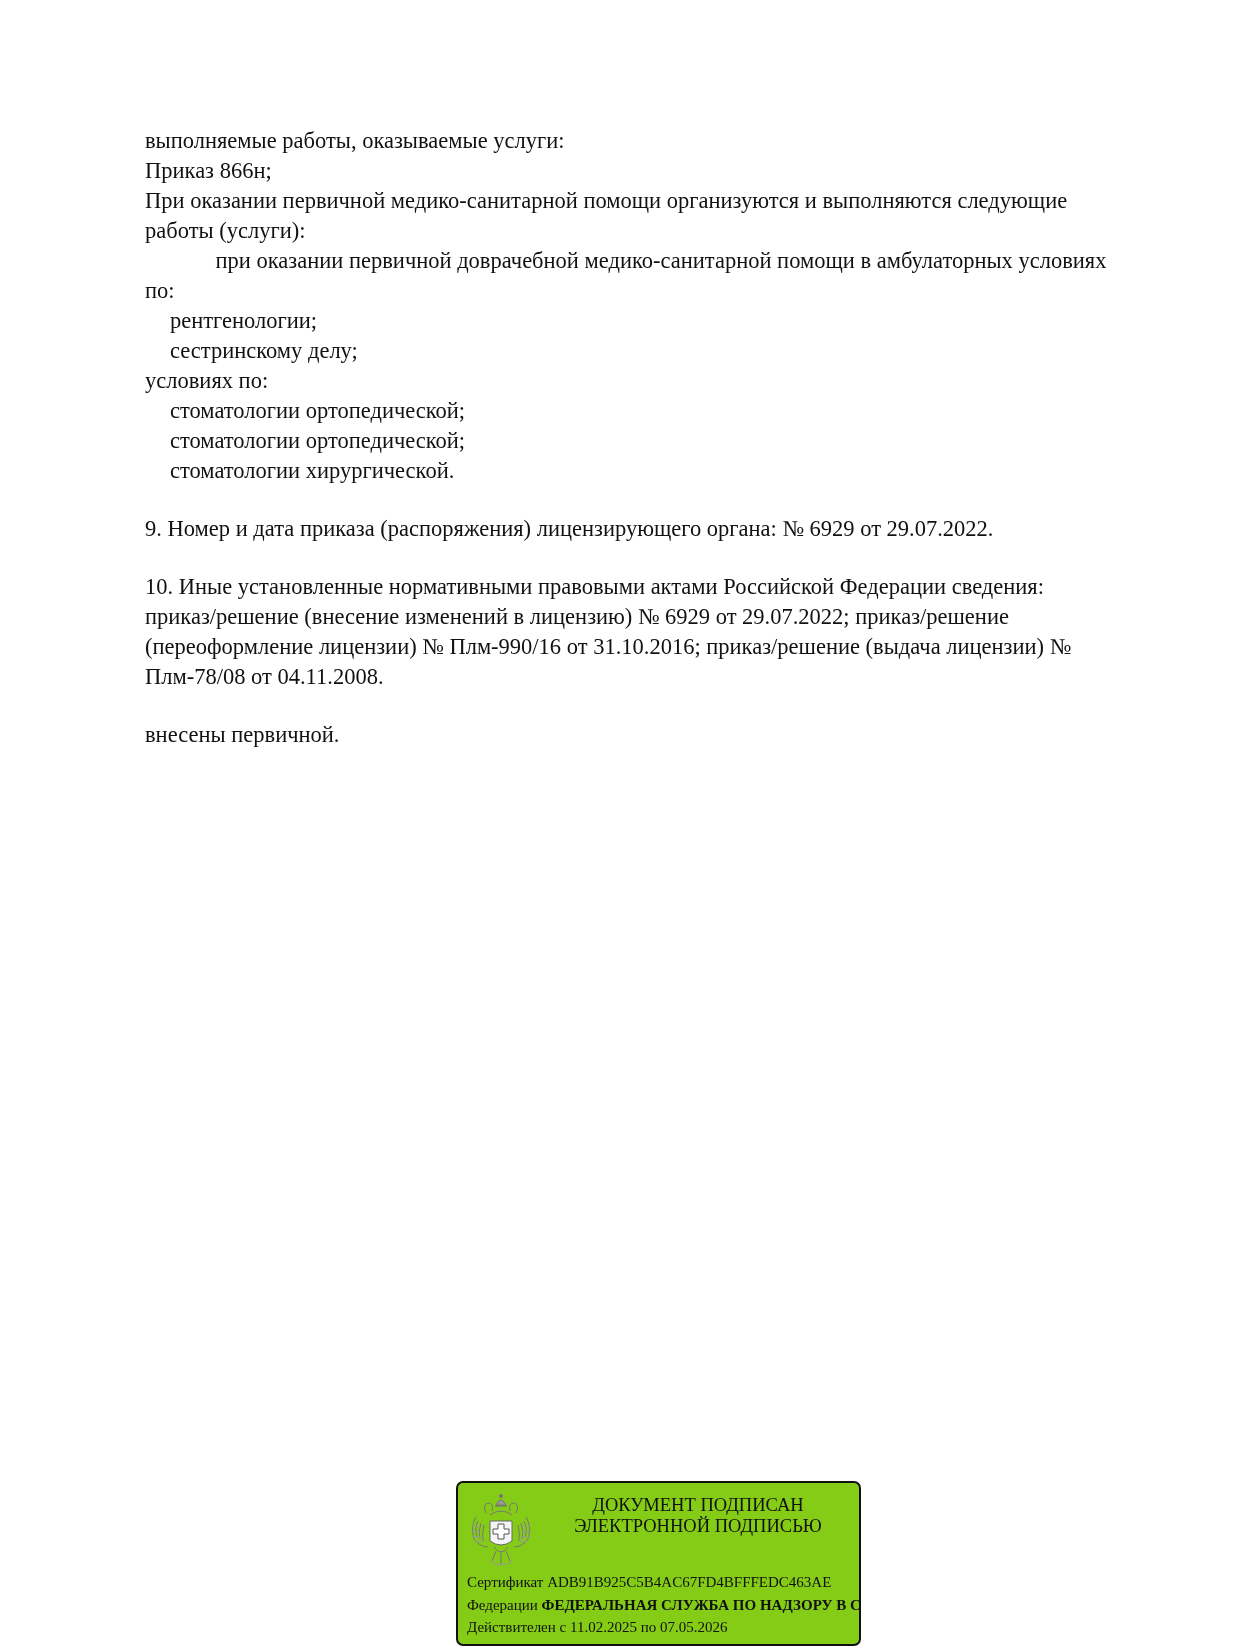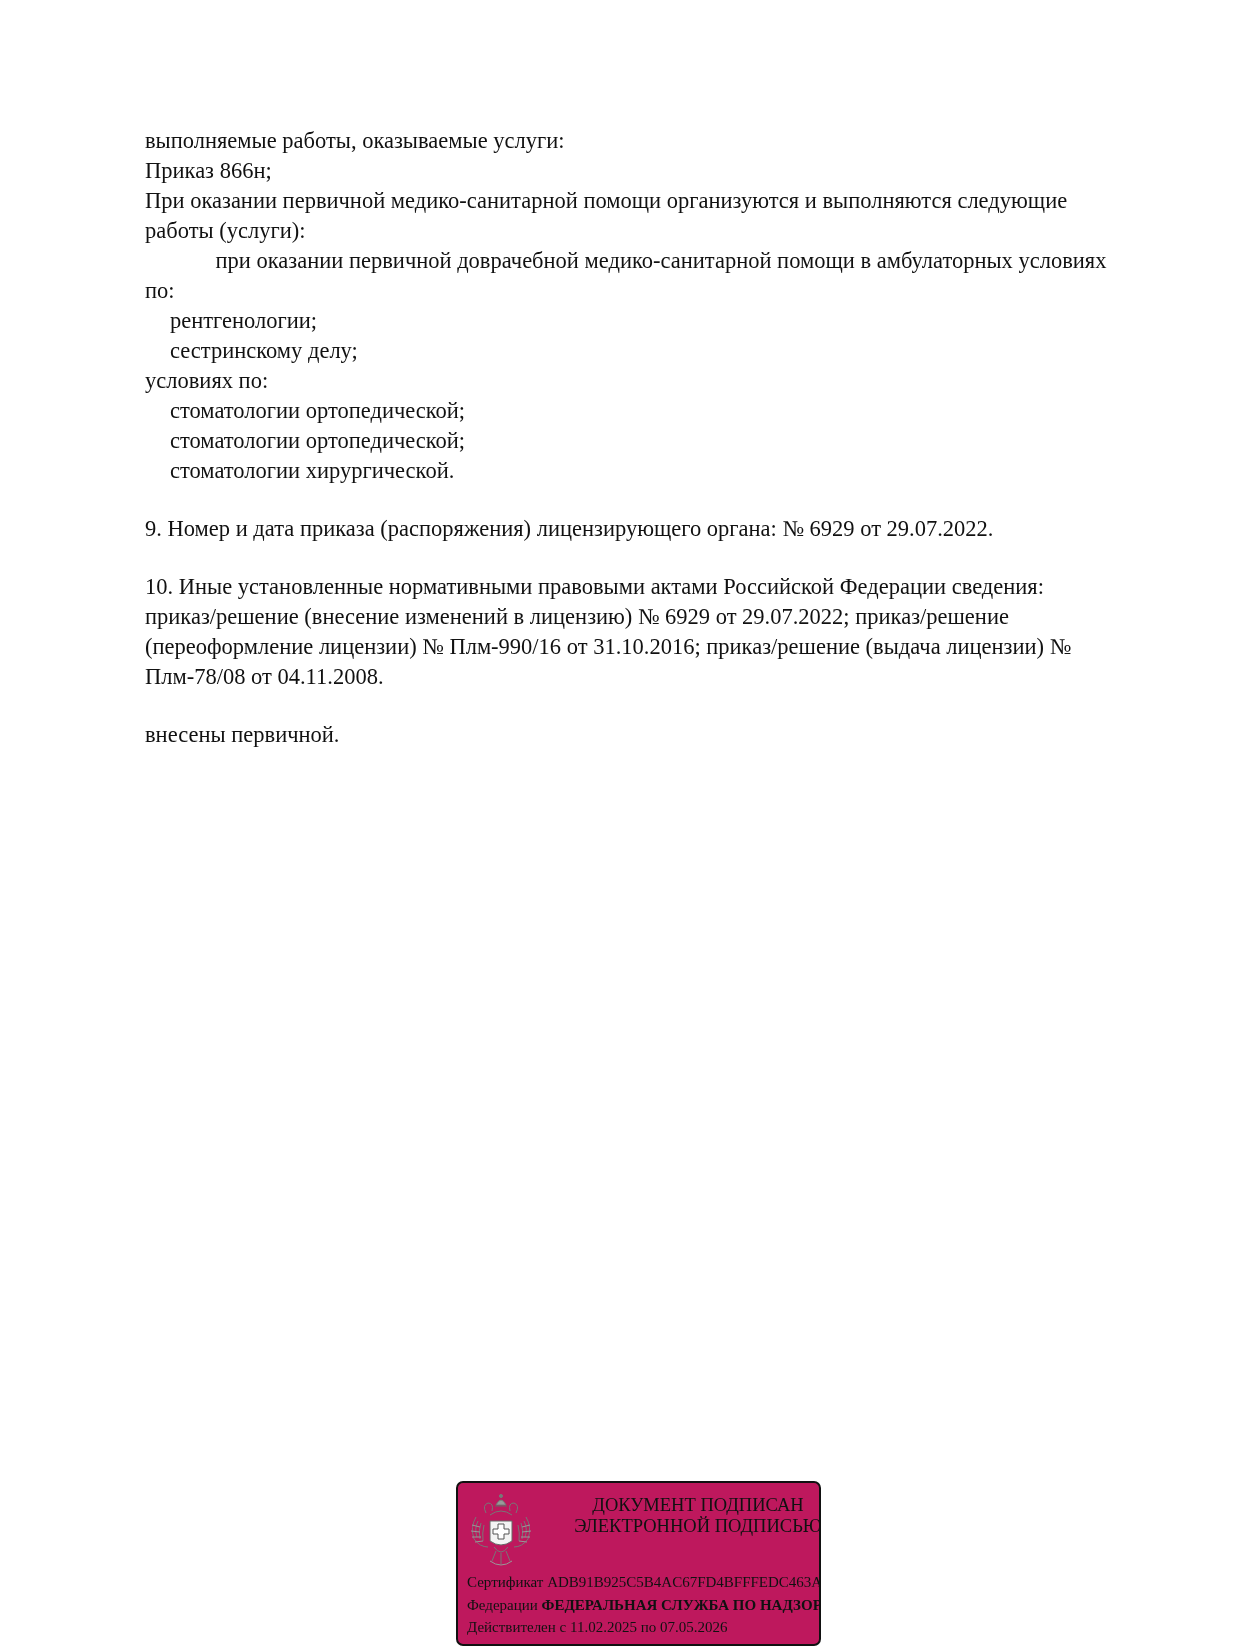--- a/index.html
+++ b/index.html
@@ -36,27 +36,27 @@
   }
   .indent1 { padding-left: 12px; text-align: center; }
   .indent2 { padding-left: 25px; }
   .gap { display: block; height: 28px; }
 
   
   .stamp {
     position: absolute;
     left: 456px;
     top: 1460px;
-    width: 365px;
+    width: 405px;
     height: 165px;
     border: 2.5px solid #111111;
     border-radius: 7px;
     box-sizing: border-box;
     overflow: hidden;
-    background: #be185d;
+    background: #84cc16;
   }
   .emblem {
     position: absolute;
     left: 10px;
     top: 8px;
     width: 66px;
     height: 78px;
   }
   .stamp-title {
     position: absolute;

